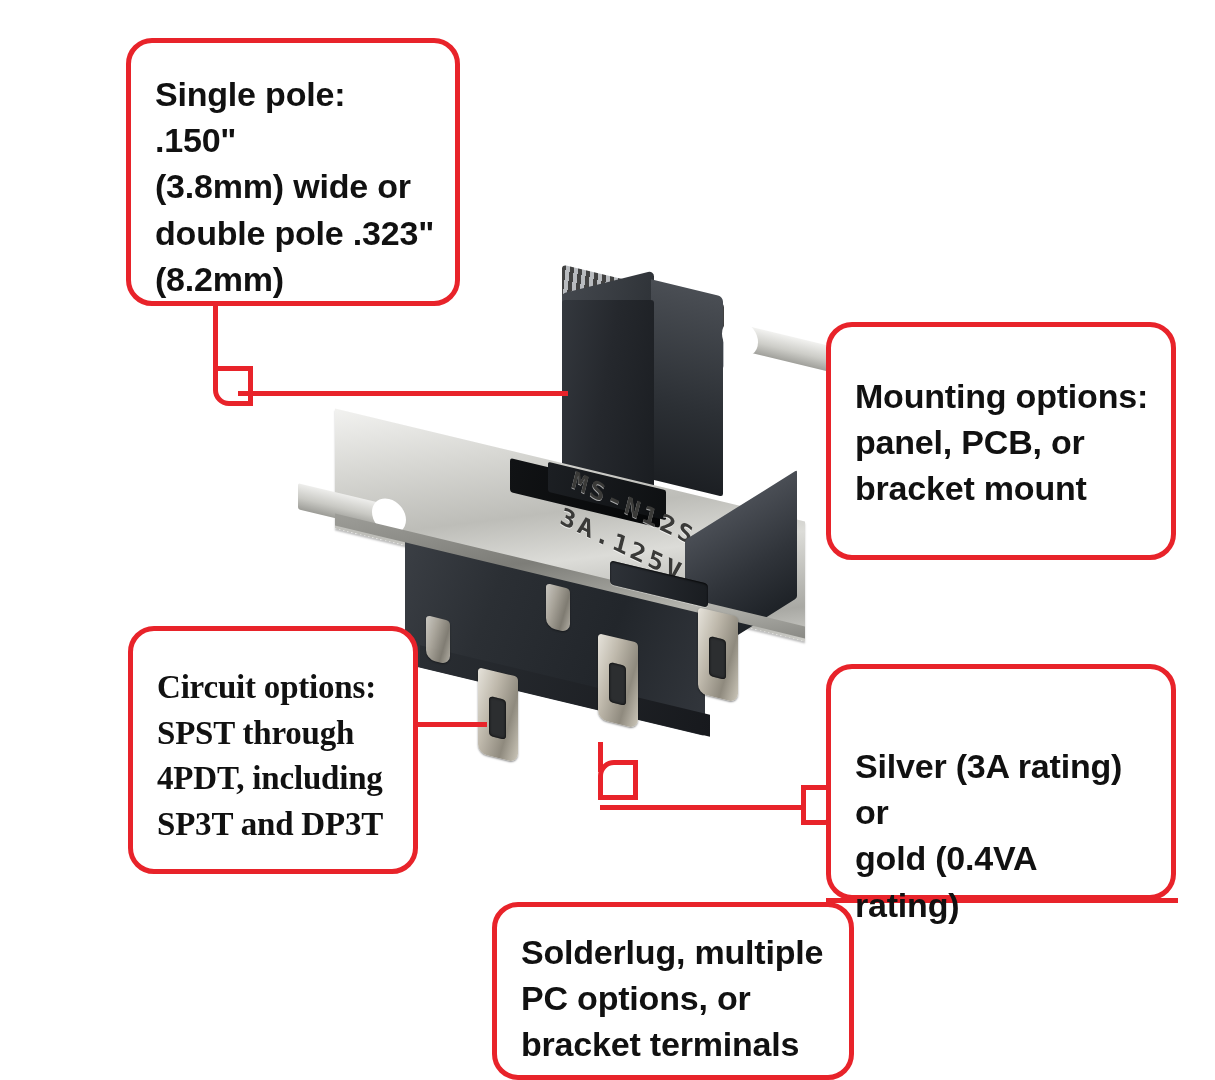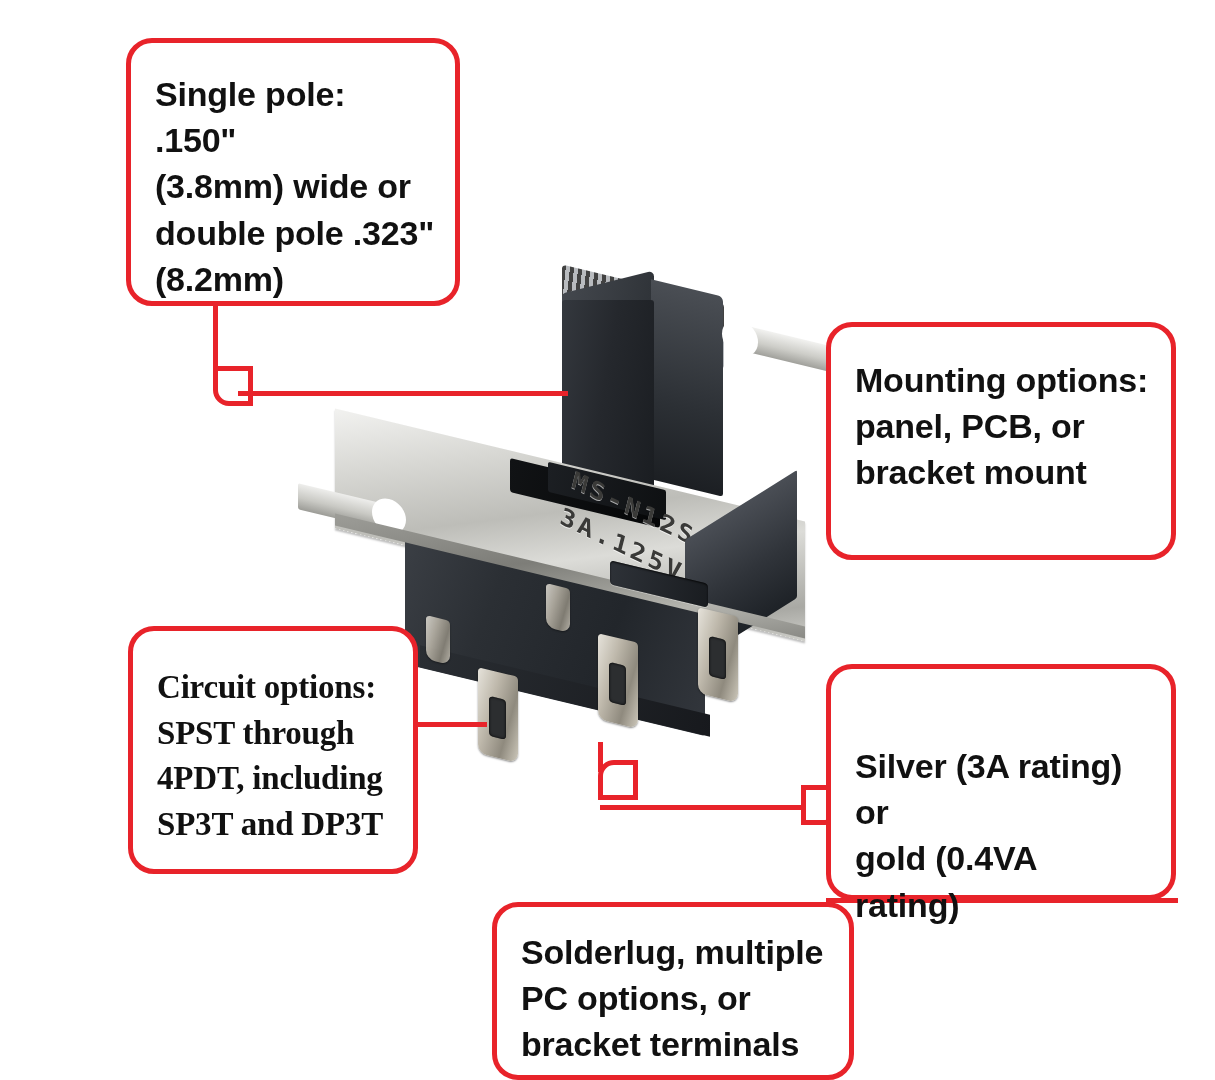--- a/index.html
+++ b/index.html
@@ -24,21 +24,21 @@
   }
   .callout .txt{
     display:block;
     white-space:pre-line;
     font-size:34px;
     line-height:1.36;
     font-weight:700;
   }
 
   #box-pole      {left:126px; top:38px;  width:334px; height:268px; padding:28px 20px 0 24px;}
-  #box-mounting  {left:826px; top:322px; width:350px; height:238px; padding:30px 14px 0 24px;}
+  #box-mounting  {left:826px; top:322px; width:350px; height:238px; padding:46px 14px 0 24px;}
   #box-circuit   {left:128px; top:626px; width:290px; height:248px; padding:34px 10px 0 24px;}
   #box-circuit .txt{font-size:33px;line-height:1.38;font-family:Liberation Serif, serif;}
   #box-rating    {left:826px; top:664px; width:350px; height:236px; padding:74px 25px 0 24px;}
   #box-terminal  {left:492px; top:902px; width:362px; height:178px; padding:22px 10px 4px 24px;
                   border-bottom-left-radius:26px;border-bottom-right-radius:26px;}
 
   
   .lead{position:absolute;background:var(--accent,#e8232a);z-index:20;}
   .leadcorner{position:absolute;border:5px solid var(--accent,#e8232a);z-index:20;background:transparent;}
 

